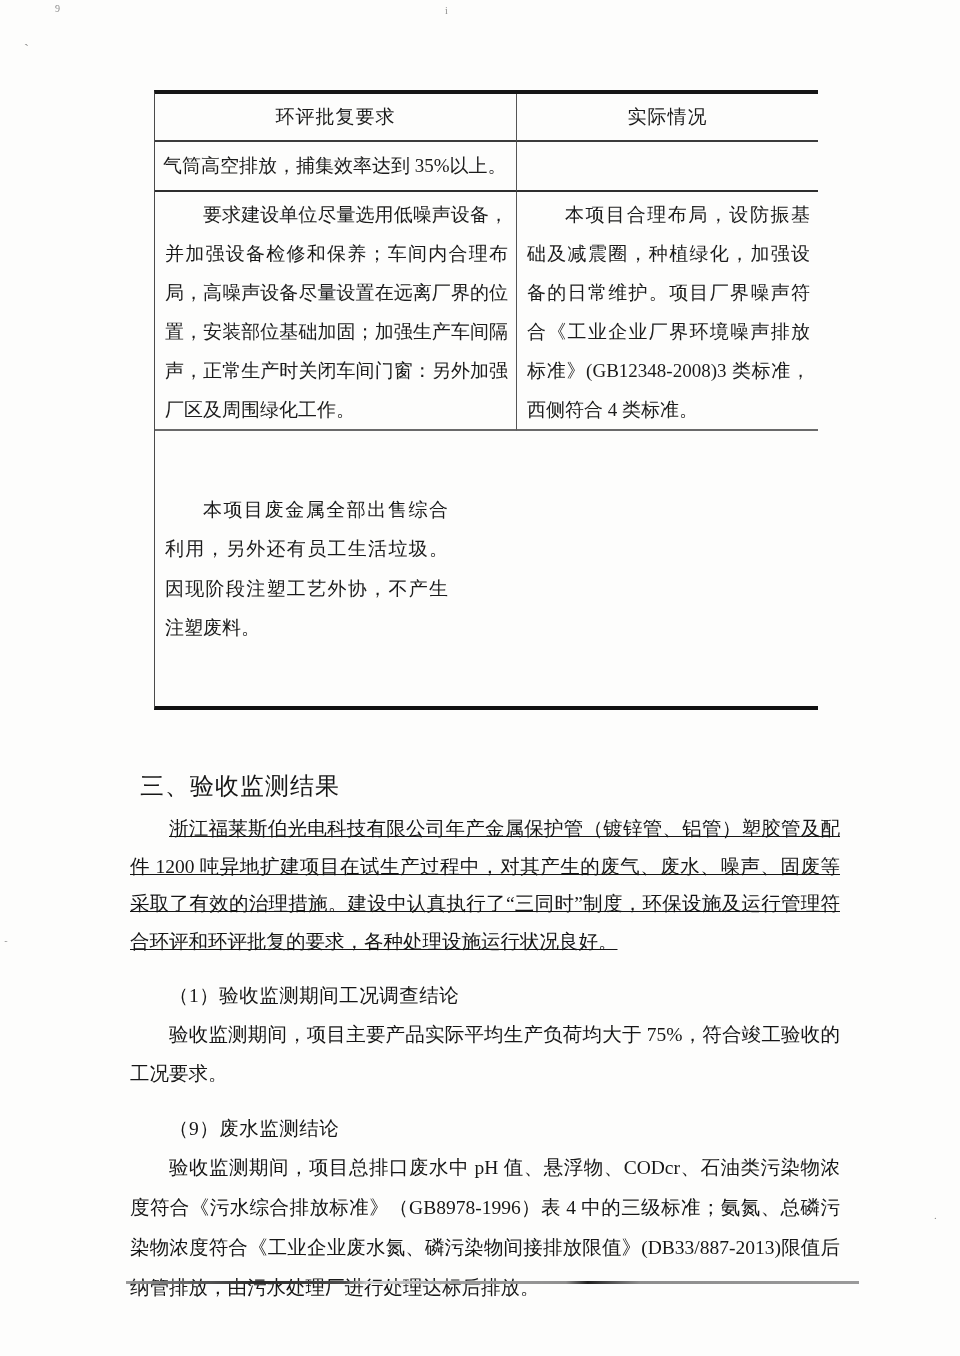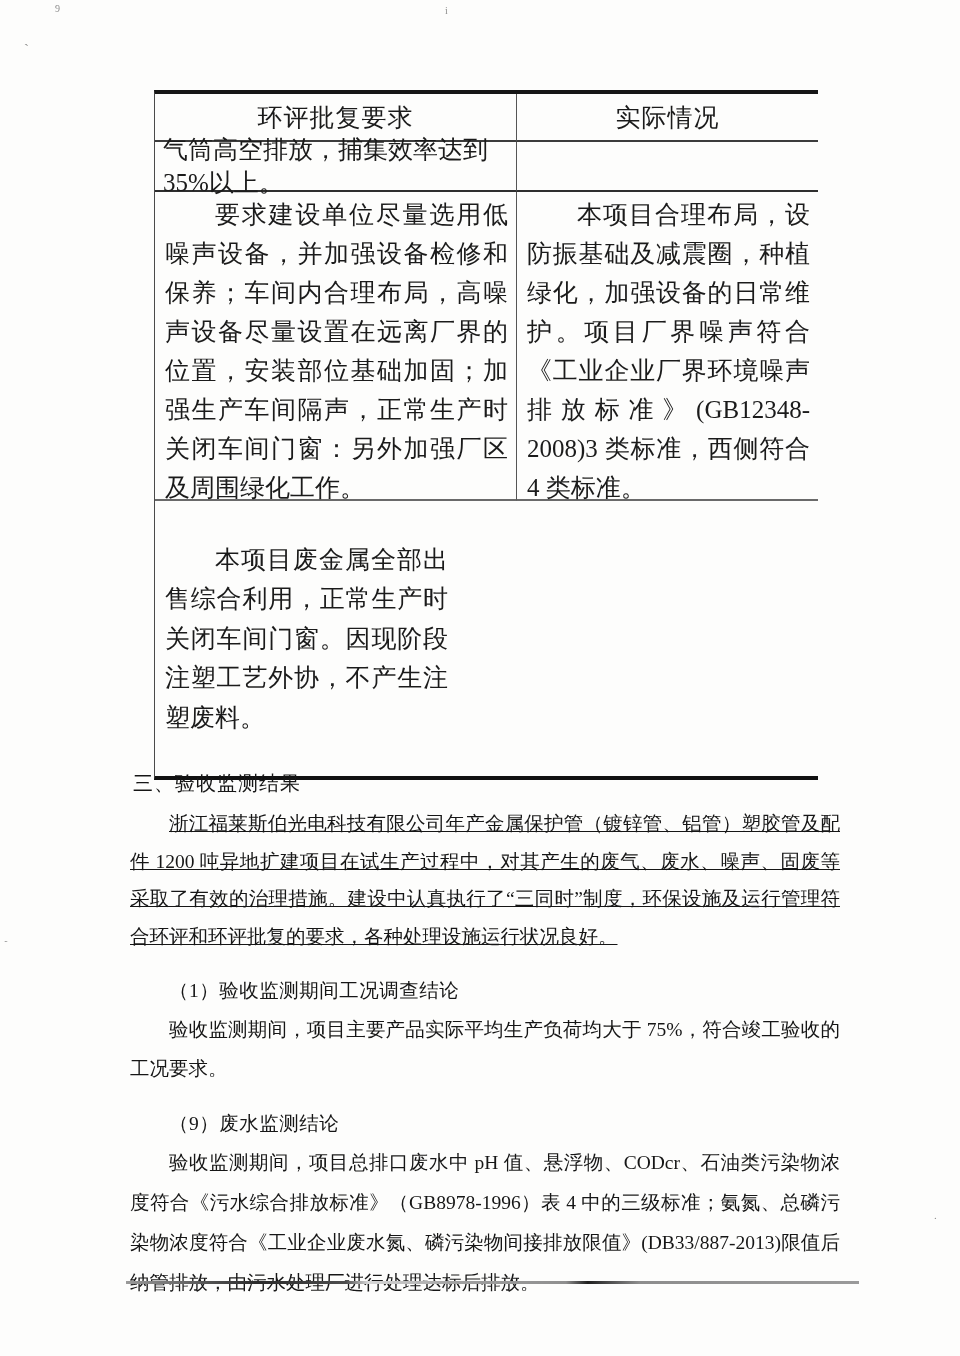--- a/index.html
+++ b/index.html
@@ -22,38 +22,38 @@
   .a3{left:445px;top:6px;font-size:10px;}
   .a4{left:6px;top:940px;font-size:13px;transform:rotate(-35deg);}
   .a5{left:934px;top:1210px;font-size:11px;}
 
   
   .doc-table{
     position:absolute;left:154px;top:90px;width:663px;
     border-top:4px solid #161616;
     border-left:1.5px solid #4a4a4a;
     border-bottom:4px solid #111;
-    font-size:25px;
+    font-size:19px;
   }
   .t-row{display:flex;}
   .t-cell{box-sizing:border-box;}
   .t-left{width:362px;border-right:1.5px solid #555;}
   .t-right{width:301px;}
   .t-header .t-cell{
     height:48px;display:flex;align-items:center;justify-content:center;
     border-bottom:2px solid #3c3c3c;
     letter-spacing:1px;
   }
   .t-r1 .t-cell{
     height:50px;display:flex;align-items:center;
     border-bottom:2px solid #2e2e2e;
     padding:0 6px 0 8px;
   }
   .t-r2 .t-cell{
-    height:309px;
+    height:239px;
     border-bottom:2px solid #6a6a6a;
     padding:3px 8px 12px 10px;
     line-height:39px;
     text-align:justify;
     text-justify:inter-character;
   }
   .t-r3 .t-cell{
     height:275px;
     padding:6px 8px 0 10px;
     line-height:39.5px;
@@ -64,22 +64,22 @@
     display:flex;align-items:center;padding-top:0;
   }
   .indent{text-indent:2em;}
 
   
   .content{
     position:absolute;left:130px;top:770px;width:710px;
     font-size:19.5px;color:#161616;
   }
   .sec-heading{
-    margin:0 0 8px 3px;
-    font-size:20px;letter-spacing:1px;
+    margin:0 0 8px 10px;
+    font-size:24px;letter-spacing:1px;
   }
   .para{
     margin:0;
     line-height:37.5px;
     text-align:justify;
     text-justify:inter-character;
     text-indent:2em;
     text-decoration:underline;
   }
   .sub-heading{
@@ -123,21 +123,21 @@
       <div class="t-cell t-right"></div>
     </div>
 
     <div class="t-row t-r2">
       <div class="t-cell t-left indent">要求建设单位尽量选用低噪声设备，并加强设备检修和保养；车间内合理布局，高噪声设备尽量设置在远离厂界的位置，安装部位基础加固；加强生产车间隔声，正常生产时关闭车间门窗：另外加强厂区及周围绿化工作。</div>
       <div class="t-cell t-right indent">本项目合理布局，设防振基础及减震圈，种植绿化，加强设备的日常维护。项目厂界噪声符合《工业企业厂界环境噪声排放标准》(GB12348-2008)3 类标准，西侧符合 4 类标准。</div>
     </div>
 
     <div class="t-row t-r3">
       <div class="t-cell t-right">
-        <div class="indent">本项目废金属全部出售综合利用，正常生产时关闭车间门窗。因现阶段注塑工艺外协，不产生注塑废料。</div>
+        <div class="indent">本项目废金属全部出售综合利用，另外还有员工生活垃圾。因现阶段注塑工艺外协，不产生注塑废料。</div>
       </div>
     </div>
   </div>
 
   <div class="content">
     <p class="sec-heading">三、验收监测结果</p>
     <p class="para">浙江福莱斯伯光电科技有限公司年产金属保护管（镀锌管、铝管）塑胶管及配件 1200 吨异地扩建项目在试生产过程中，对其产生的废气、废水、噪声、固废等采取了有效的治理措施。建设中认真执行了“三同时”制度，环保设施及运行管理符合环评和环评批复的要求，各种处理设施运行状况良好。</p>
 
     <p class="sub-heading">（1）验收监测期间工况调查结论</p>
     <p class="sub-body">验收监测期间，项目主要产品实际平均生产负荷均大于 75%，符合竣工验收的工况要求。</p>

